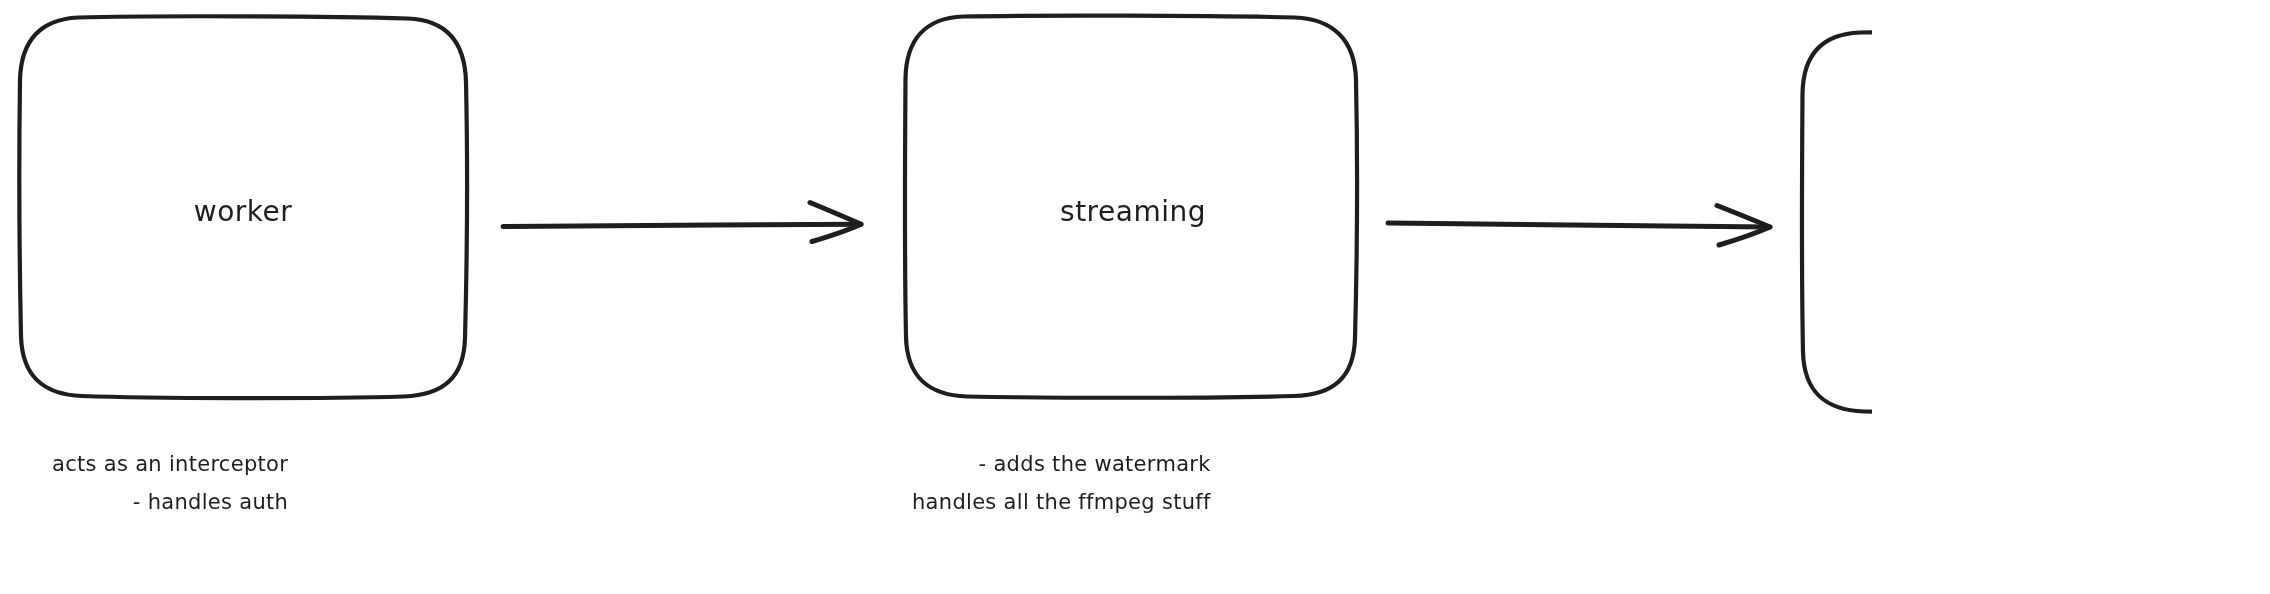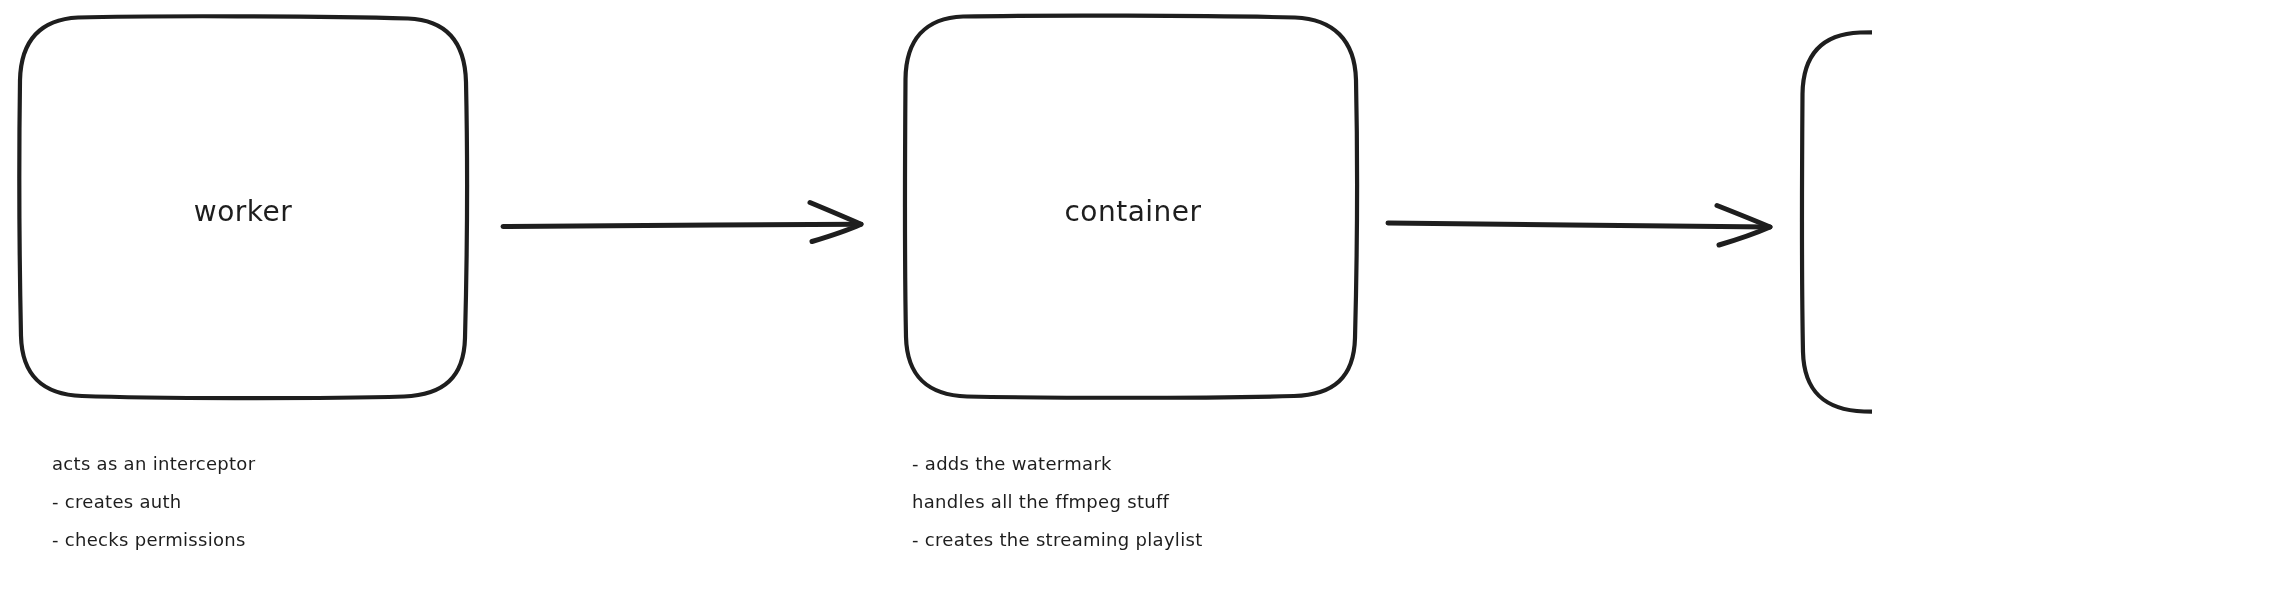--- a/index.html
+++ b/index.html
@@ -13,20 +13,21 @@
     background: var(--bg);
   }
   .canvas {
     position: relative;
     width: 1872px;
     height: 594px;
     background: var(--bg);
     overflow: hidden;
     font-family: "DejaVu Sans", "Liberation Sans", sans-serif;
     color: var(--stroke);
+    text-align: right;
   }
   svg.shapes {
     position: absolute;
     left: 0;
     top: 0;
     width: 2270px;
     height: 594px;
   }
   svg .sketch {
     fill: none;
@@ -39,21 +40,21 @@
   .node-label {
     position: absolute;
     transform: translate(-50%, -50%);
     font-size: 28px;
     letter-spacing: 0.5px;
     white-space: nowrap;
     color: var(--stroke);
   }
   .note {
     position: absolute;
-    font-size: 18px;
+    font-size: 21px;
     line-height: 38px;
     letter-spacing: 0.3px;
     white-space: nowrap;
     color: var(--stroke);
   }
   .note div { white-space: nowrap; }
 </style>
 </head>
 <body>
 
@@ -97,30 +98,28 @@
     </g>
 
     <g>
       <path class="sketch arrow-path" d="M 1388,223 C 1510,224.2 1650,225.8 1770,227"></path>
       <path class="sketch arrow-path" d="M 1717,205.5 C 1736,213 1756,221 1770,227 C 1754,234 1736,240 1719,245"></path>
     </g>
   </svg>
 
   <div class="node-label" style="left:243px; top:211px;">worker</div>
 
-  <div class="node-label" style="left:1133px; top:211px;">container</div>
+  <div class="node-label" style="left:1133px; top:211px;">streaming</div>
 
   <div class="node-label" style="left:1976px; top:222px;">r2</div>
 
   <div class="note" style="left:52px; top:445px;">
     <div>acts as an interceptor</div>
-    <div>- creates auth</div>
-    <div>- checks permissions</div>
+    <div>- handles auth</div>
   </div>
 
   <div class="note" style="left:912px; top:445px;">
     <div>- adds the watermark</div>
     <div>handles all the ffmpeg stuff</div>
-    <div>- creates the streaming playlist</div>
   </div>
 
 
 </div>
 
 </body></html>

